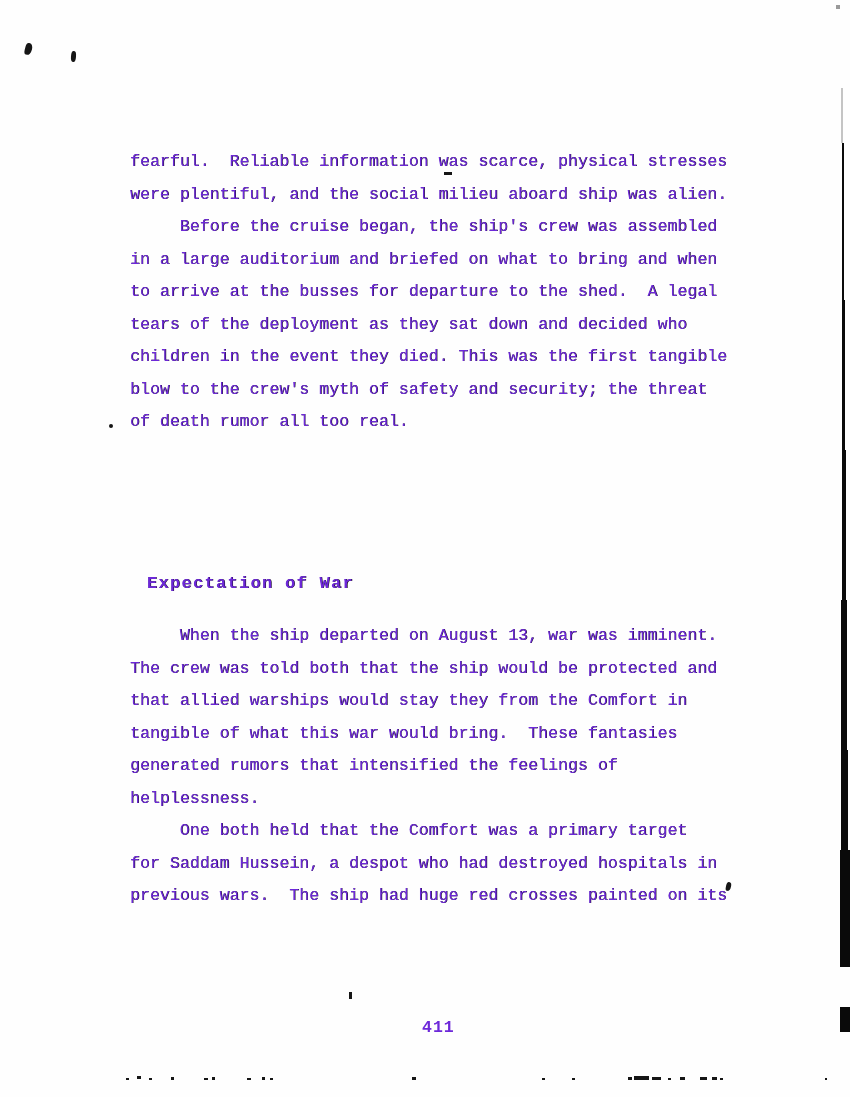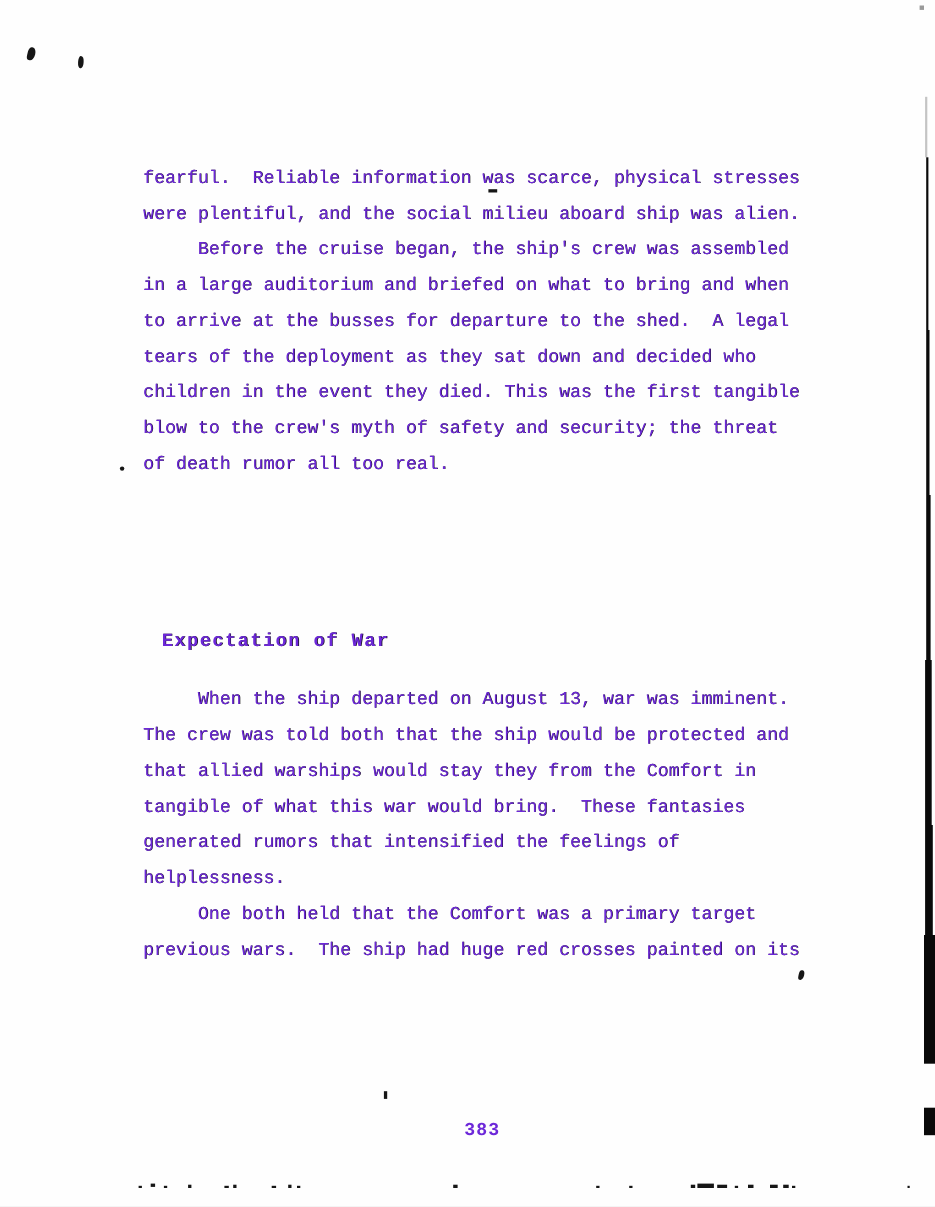--- a/index.html
+++ b/index.html
@@ -70,24 +70,25 @@
   <div class="heading">Expectation of War</div>
 
   <div class="textblock" style="top:620px;">
     <div class="tline">     When the ship departed on August 13, war was imminent.</div>
     <div class="tline">The crew was told both that the ship would be protected and</div>
     <div class="tline">that allied warships would stay they from the Comfort in</div>
     <div class="tline">tangible of what this war would bring.  These fantasies</div>
     <div class="tline">generated rumors that intensified the feelings of</div>
     <div class="tline">helplessness.</div>
     <div class="tline">     One both held that the Comfort was a primary target</div>
+    <div class="tline">for Saddam Hussein, a despot who had destroyed hospitals in</div>
     <div class="tline">previous wars.  The ship had huge red crosses painted on its</div>
   </div>
 
-  <div class="pagenum">383</div>
+  <div class="pagenum">411</div>
 
   <div class="spk" style="left:25px;top:43px;width:7px;height:12px;border-radius:45% 55% 60% 40%;transform:rotate(14deg);"></div>
   <div class="spk" style="left:71px;top:51px;width:5px;height:11px;border-radius:45%;transform:rotate(4deg);"></div>
 
   <div class="spk" style="left:444px;top:172px;width:8px;height:3px;"></div>
   <div class="spk" style="left:109px;top:424px;width:4px;height:4px;border-radius:50%;"></div>
   <div class="spk" style="left:726px;top:882px;width:5px;height:9px;border-radius:50% 50% 60% 40%;transform:rotate(12deg);"></div>
   <div class="spk" style="left:349px;top:992px;width:3px;height:7px;"></div>
   <div class="spk" style="left:836px;top:5px;width:4px;height:4px;background:#9a9a9a;"></div>
 

